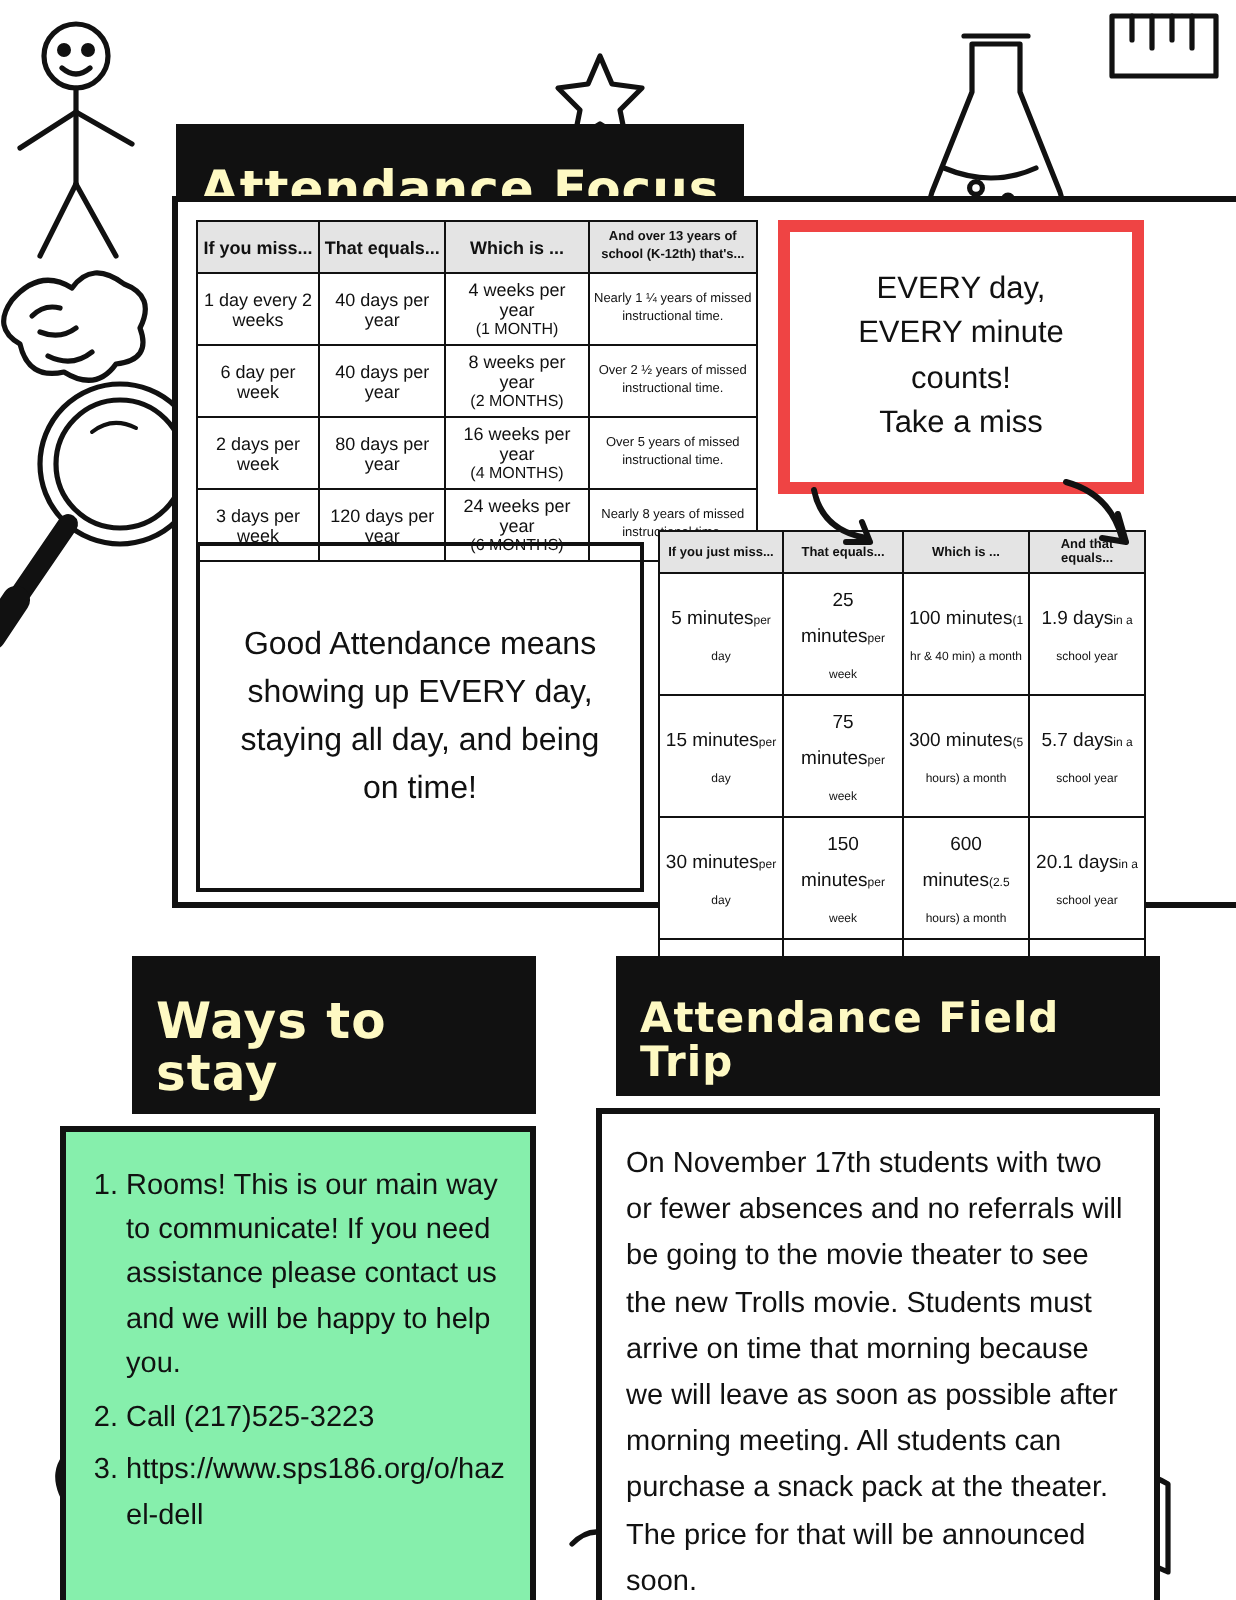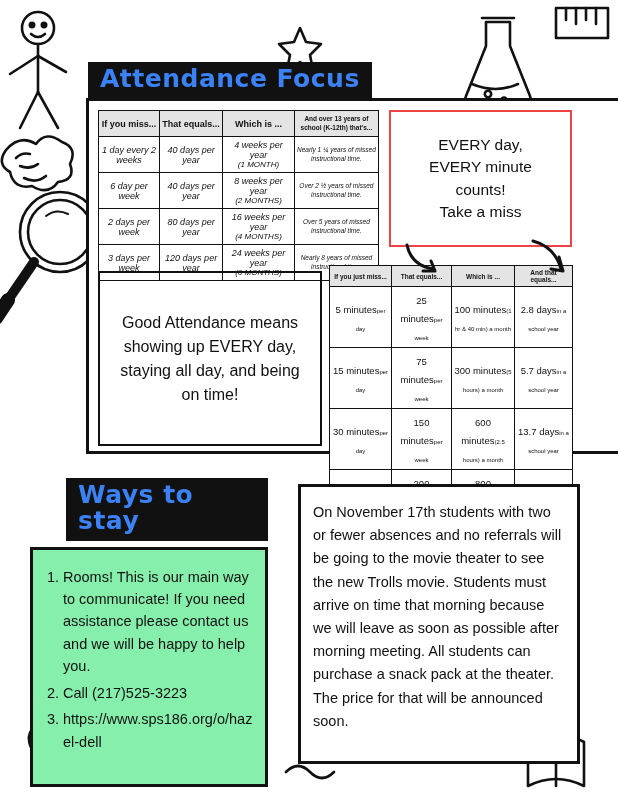--- a/index.html
+++ b/index.html
@@ -10,25 +10,25 @@
     font-family: "Liberation Sans", sans-serif;
     color: #111;
     position: relative;
     overflow: hidden;
   }
   #doodle-layer { position:absolute; inset:0; z-index:0; }
 
   .banner {
     display:inline-block;
     background:#111;
-    color:#3b82f6;
+    color:#fef9c3;
     font-family:"DejaVu Sans", sans-serif;
     font-weight:bold;
     letter-spacing:0.5px;
-    padding:4px 12px 6px 12px;
+    padding:20px 12px 6px 12px;
     line-height:1.05;
   }
 
   
   #focus-block {
     position:absolute;
     left:86px; top:62px;
     width:492px; height:392px;
     z-index:3;
   }
@@ -61,33 +61,33 @@
     font-weight:bold;
   }
 
   
   #tbl-top {
     position:absolute;
     left:9px; top:9px;
     width:281px;
   }
   #tbl-top th { font-size:7.5px; height:26px; }
-  #tbl-top td { height:30px;font-style:italic; }
+  #tbl-top td { height:30px; }
   #tbl-top .c1 { width:58px; font-size:9px; }
   #tbl-top .c2 { width:60px; font-size:9px; }
   #tbl-top .c3 { width:68px; font-size:9px; }
   #tbl-top .c4 { width:80px; font-size:6.5px; line-height:1.25; }
   .sub { font-size:8px; display:block; }
 
   
   #every-day-box {
     position:absolute;
     left:300px; top:9px;
     width:183px; height:137px;
-    border:2px solid #ef4444;
+    border:6px solid #ef4444;
     display:flex; align-items:center; justify-content:center;
     text-align:center;
     font-size:15.5px;
     line-height:1.45;
     padding:0 6px;
   }
   #every-day-box .l3 { display:block; }
 
   
   #arrow-left, #arrow-right { position:absolute; z-index:4; }
@@ -289,33 +289,33 @@
           <th class="m2">That equals...</th>
           <th class="m3">Which is ...</th>
           <th class="m4">And that equals...</th>
         </tr>
       </thead>
       <tbody id="tbl-min-body">
           <tr>
             <td class="m1"><span class="big">5 minutes</span><span class="small">per day</span></td>
             <td class="m2"><span class="big">25 minutes</span><span class="small">per week</span></td>
             <td class="m3"><span class="big">100 minutes</span><span class="small">(1 hr &amp; 40 min) a month</span></td>
-            <td class="m4"><span class="big">2.8 days</span><span class="small">in a school year</span></td>
+            <td class="m4"><span class="big">1.9 days</span><span class="small">in a school year</span></td>
           </tr>
           <tr>
             <td class="m1"><span class="big">15 minutes</span><span class="small">per day</span></td>
             <td class="m2"><span class="big">75 minutes</span><span class="small">per week</span></td>
             <td class="m3"><span class="big">300 minutes</span><span class="small">(5 hours) a month</span></td>
             <td class="m4"><span class="big">5.7 days</span><span class="small">in a school year</span></td>
           </tr>
           <tr>
             <td class="m1"><span class="big">30 minutes</span><span class="small">per day</span></td>
             <td class="m2"><span class="big">150 minutes</span><span class="small">per week</span></td>
             <td class="m3"><span class="big">600 minutes</span><span class="small">(2.5 hours) a month</span></td>
-            <td class="m4"><span class="big">13.7 days</span><span class="small">in a school year</span></td>
+            <td class="m4"><span class="big">20.1 days</span><span class="small">in a school year</span></td>
           </tr>
           <tr>
             <td class="m1"><span class="big">40 minutes</span><span class="small">per day</span></td>
             <td class="m2"><span class="big">200 minutes</span><span class="small">per week</span></td>
             <td class="m3"><span class="big">800 minutes</span><span class="small">(13.3 hours) a month</span></td>
             <td class="m4"><span class="big">15.2 days</span><span class="small">in a school year</span></td>
           </tr>
         </tbody>
     </table>
 
@@ -329,16 +329,17 @@
   <div id="ways-body">
     <ol class="list" id="ways-list">
         <li>Rooms! This is our main way to communicate! If you need assistance please contact us and we will be happy to help you.</li>
         <li>Call (217)525-3223</li>
         <li>https://www.sps186.org/o/hazel-dell</li>
       </ol>
   </div>
 </div>
 
 <div id="trip-block">
+  <div id="trip-title" class="banner">Attendance Field Trip</div>
   <div id="trip-body">
     <span>On November 17th students with two or fewer absences and no referrals will be going to the movie theater to see the new Trolls movie. Students must arrive on time that morning because we will leave as soon as possible after morning meeting. All students can purchase a snack pack at the theater. The price for that will be announced soon.</span>
   </div>
 </div>
 
 </body></html>

